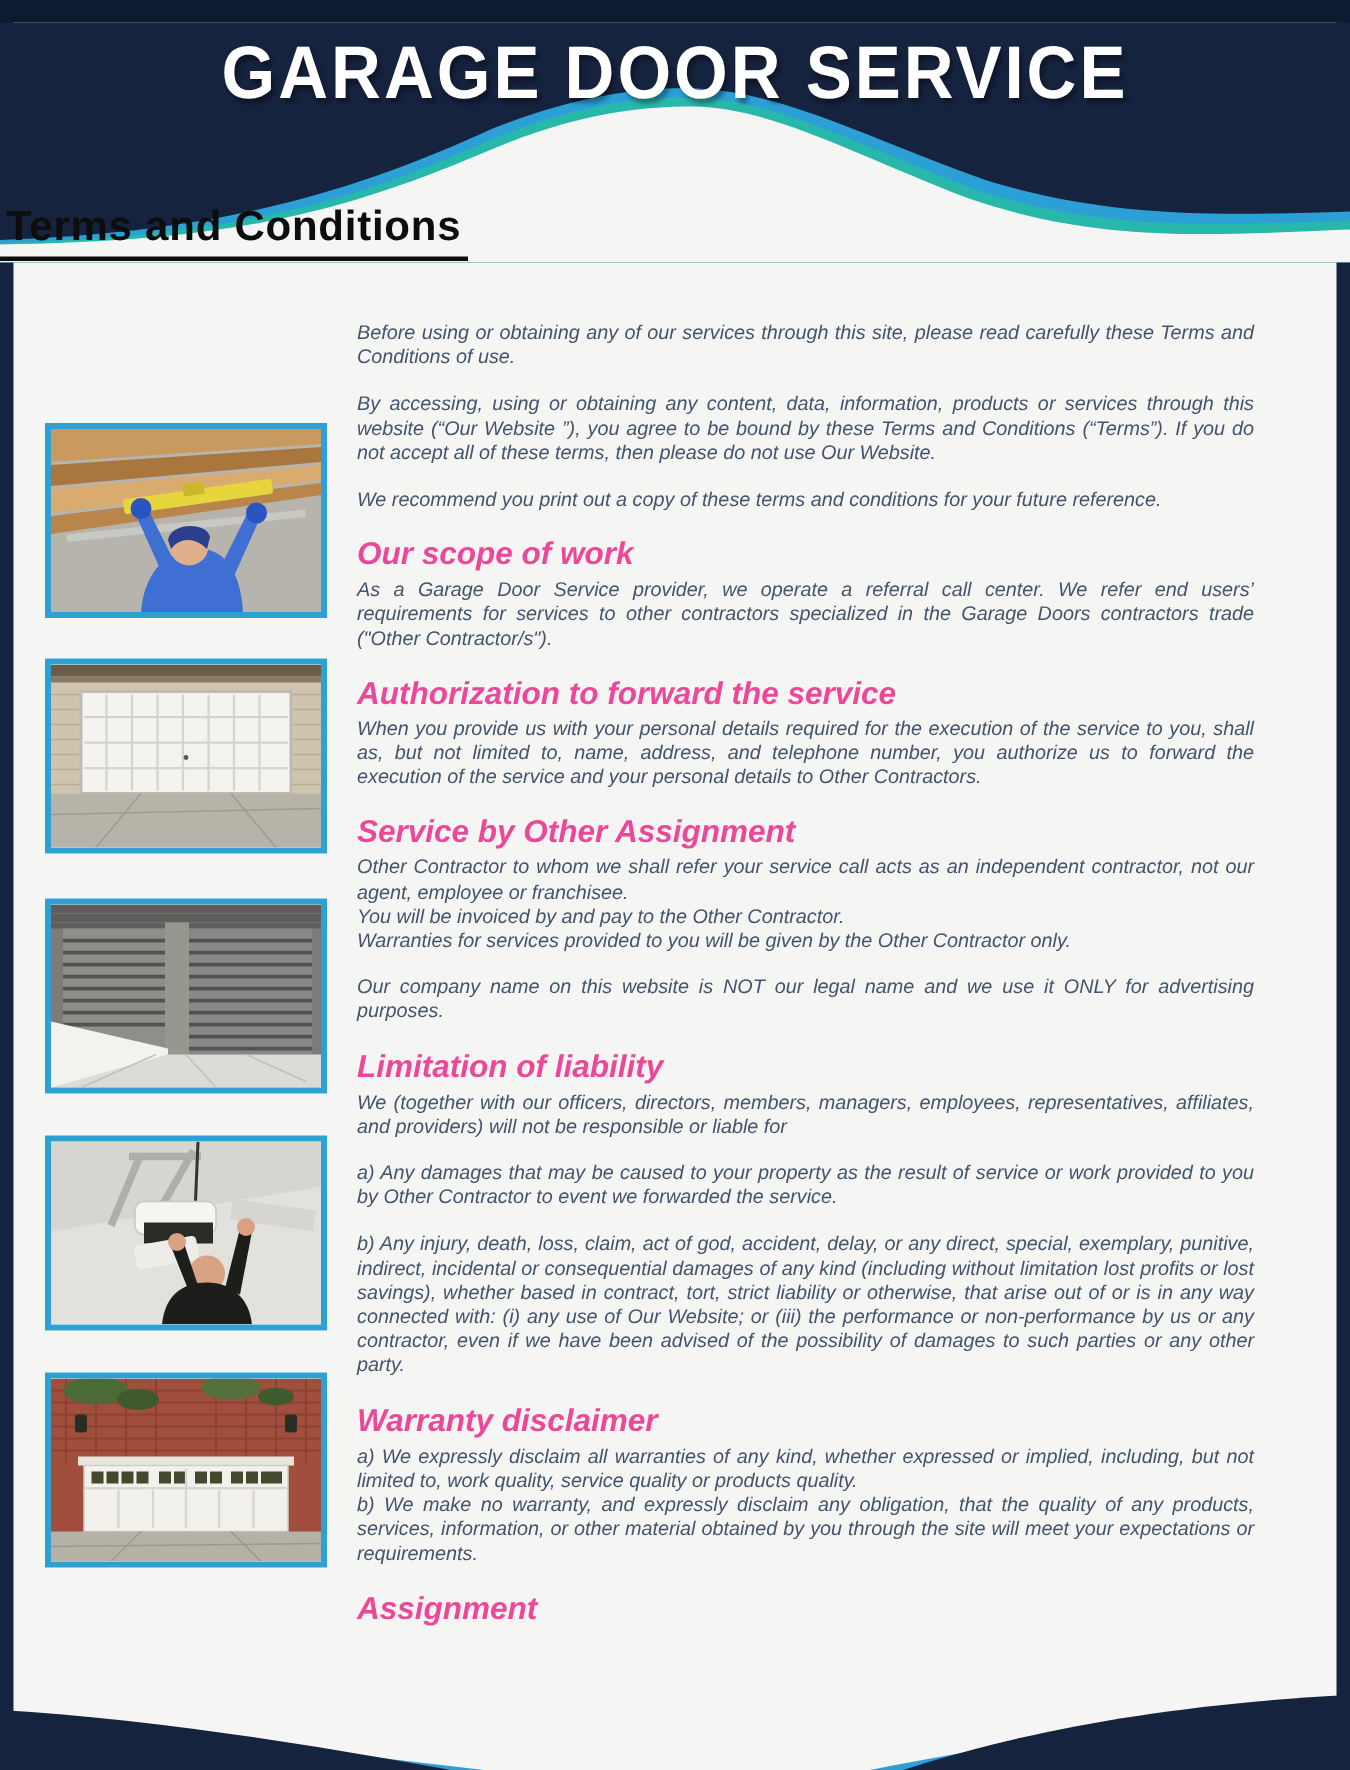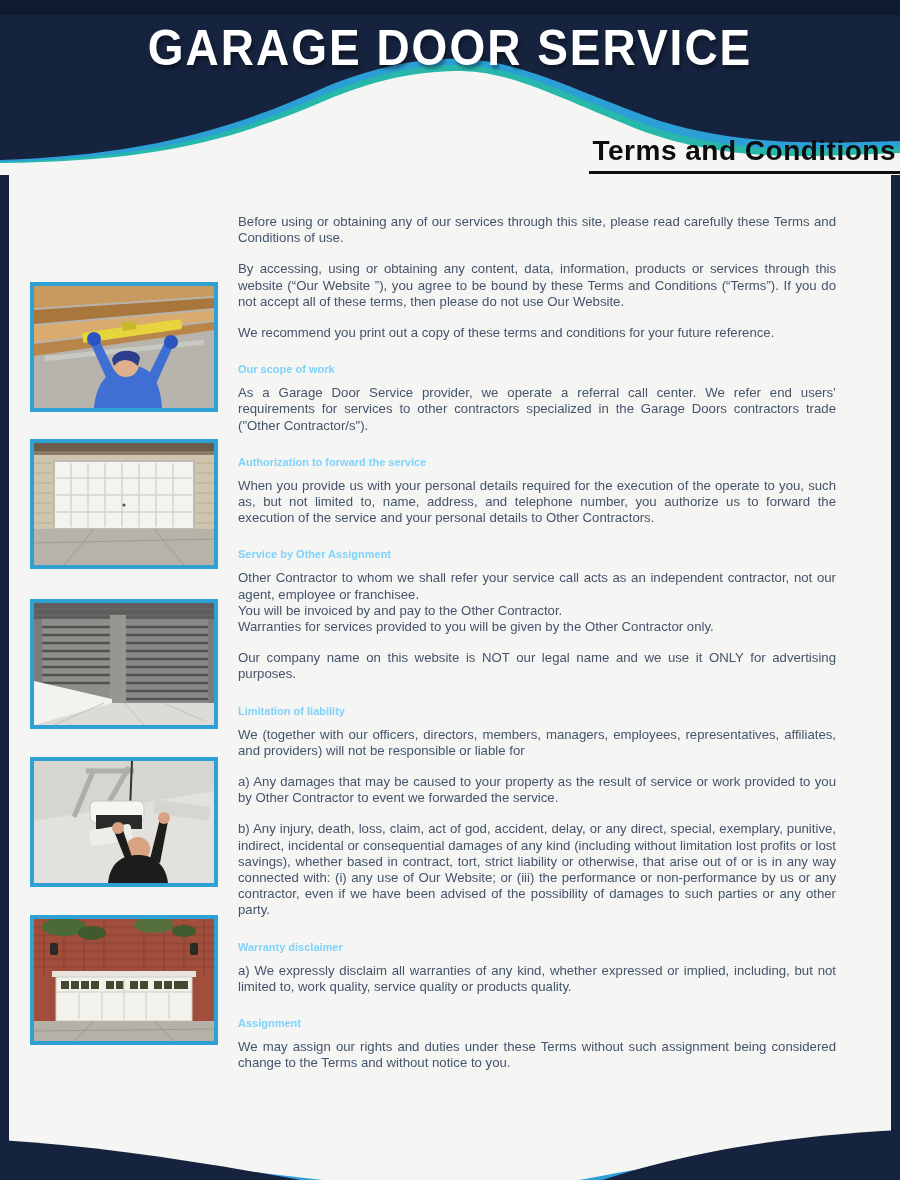--- a/index.html
+++ b/index.html
@@ -6,37 +6,37 @@
   .page{position:relative;width:900px;height:1180px;margin:15px auto;overflow:hidden;
         background:#16233e;font-family:"Liberation Sans",sans-serif;}
   .content{position:absolute;left:9px;right:9px;top:0;bottom:0;background:#f5f5f3;z-index:0;}
 
   
   .header-wave{position:absolute;top:0;left:0;width:900px;height:160px;z-index:1;display:block;}
   .site-title{position:absolute;top:4px;left:0;width:100%;text-align:center;z-index:2;
       color:#ffffff;font-weight:bold;font-size:46px;letter-spacing:2px;
       transform:scaleY(1.08);transform-origin:top center;
       text-shadow:2px 3px 3px rgba(0,0,0,0.35);}
-  .terms-heading-wrap{position:absolute;top:120px;left:0;width:100%;text-align:right;z-index:2;}
+  .terms-heading-wrap{position:absolute;top:120px;left:0;width:100%;text-align:left;z-index:2;}
   .terms-heading{display:inline-block;color:#0d0d0d;font-weight:bold;font-size:28px;
       letter-spacing:0.5px;border-bottom:3px solid #0d0d0d;padding:0 4px 4px 4px;}
 
   
   .img-frame{position:absolute;left:30px;width:180px;height:122px;border:4px solid #2ea0d4;
       background:#ffffff;z-index:2;overflow:hidden;}
   .img-frame svg{display:block;width:180px;height:122px;}
   .if-1{top:267px;} .if-2{top:424px;} .if-3{top:584px;} .if-4{top:742px;} .if-5{top:900px;}
 
   
   .text-col{position:absolute;left:238px;top:192px;width:598px;z-index:2;
-      color:#44546b;font-size:13.2px;line-height:16.2px;}
+      color:#44546b;font-size:13.2px;line-height:16.2px;font-style:italic;}
   .text-col .p{margin:0 0 15px 0;}
   .text-col .p:first-child{margin-top:7px;}
   .text-col .line{text-align:justify;}
-  .text-col h3{margin:20px 0 7px 0;font-size:11px;line-height:17px;color:#7dd3fc;font-weight:bold;}
+  .text-col h3{margin:20px 0 7px 0;font-size:21px;line-height:17px;color:#ec4899;font-weight:bold;}
 
   .footer-wave{position:absolute;bottom:0;left:0;width:900px;height:120px;z-index:3;display:block;}
 </style>
 </head>
 <body>
 
 <div class="page">
   <div class="content"></div>
 
   <svg class="header-wave" viewBox="0 0 900 160" preserveAspectRatio="none" aria-hidden="true">
@@ -243,21 +243,21 @@
       <div class="line">We recommend you print out a copy of these terms and conditions for your future reference.</div>
     </div>
 
     <h3>Our scope of work</h3>
     <div class="p">
       <div class="line">As a Garage Door Service provider, we operate a referral call center. We refer end users’ requirements for services to other contractors specialized in the Garage Doors contractors trade ("Other Contractor/s").</div>
     </div>
 
     <h3>Authorization to forward the service</h3>
     <div class="p">
-      <div class="line">When you provide us with your personal details required for the execution of the operate to you, such as, but not limited to, name, address, and telephone number, you authorize us to forward the execution of the service and your personal details to Other Contractors.</div>
+      <div class="line">When you provide us with your personal details required for the execution of the service to you, shall as, but not limited to, name, address, and telephone number, you authorize us to forward the execution of the service and your personal details to Other Contractors.</div>
     </div>
 
     <h3>Service by Other Assignment</h3>
     <div class="p">
       <div class="line">Other Contractor to whom we shall refer your service call acts as an independent contractor, not our agent, employee or franchisee.</div>
       <div class="line">You will be invoiced by and pay to the Other Contractor.</div>
       <div class="line">Warranties for services provided to you will be given by the Other Contractor only.</div>
     </div>
     <div class="p">
       <div class="line">Our company name on this website is NOT our legal name and we use it ONLY for advertising purposes.</div>
@@ -270,26 +270,24 @@
     <div class="p">
       <div class="line">a) Any damages that may be caused to your property as the result of service or work provided to you by Other Contractor to event we forwarded the service.</div>
     </div>
     <div class="p">
       <div class="line">b) Any injury, death, loss, claim, act of god, accident, delay, or any direct, special, exemplary, punitive, indirect, incidental or consequential damages of any kind (including without limitation lost profits or lost savings), whether based in contract, tort, strict liability or otherwise, that arise out of or is in any way connected with: (i) any use of Our Website; or (iii) the performance or non-performance by us or any contractor, even if we have been advised of the possibility of damages to such parties or any other party.</div>
     </div>
 
     <h3>Warranty disclaimer</h3>
     <div class="p">
       <div class="line">a) We expressly disclaim all warranties of any kind, whether expressed or implied, including, but not limited to, work quality, service quality or products quality.</div>
+      <div class="line">b) We make no warranty, and expressly disclaim any obligation, that the quality of any products, services, information, or other material obtained by you through the site will meet your expectations or requirements.</div>
     </div>
 
     <h3>Assignment</h3>
-    <div class="p">
-      <div class="line">We may assign our rights and duties under these Terms without such assignment being considered change to the Terms and without notice to you.</div>
-    </div>
 
   </div>
 
   <svg class="footer-wave" viewBox="0 0 900 120" preserveAspectRatio="none" aria-hidden="true">
     <path fill="#28b8ab" d="M0,78 C170,90 340,110 520,120 L0,120 Z"></path>
     <path fill="#2b9fd6" d="M0,72 C150,82 300,104 460,120 L0,120 Z"></path>
     <path fill="#16233e" d="M0,65 C120,72 250,95 380,120 L0,120 Z"></path>
     <path fill="#28b8ab" d="M900,70 C750,82 600,102 470,120 L900,120 Z"></path>
     <path fill="#2b9fd6" d="M900,64 C740,74 620,95 510,120 L900,120 Z"></path>
     <path fill="#16233e" d="M900,55 C760,62 650,85 560,120 L900,120 Z"></path>

